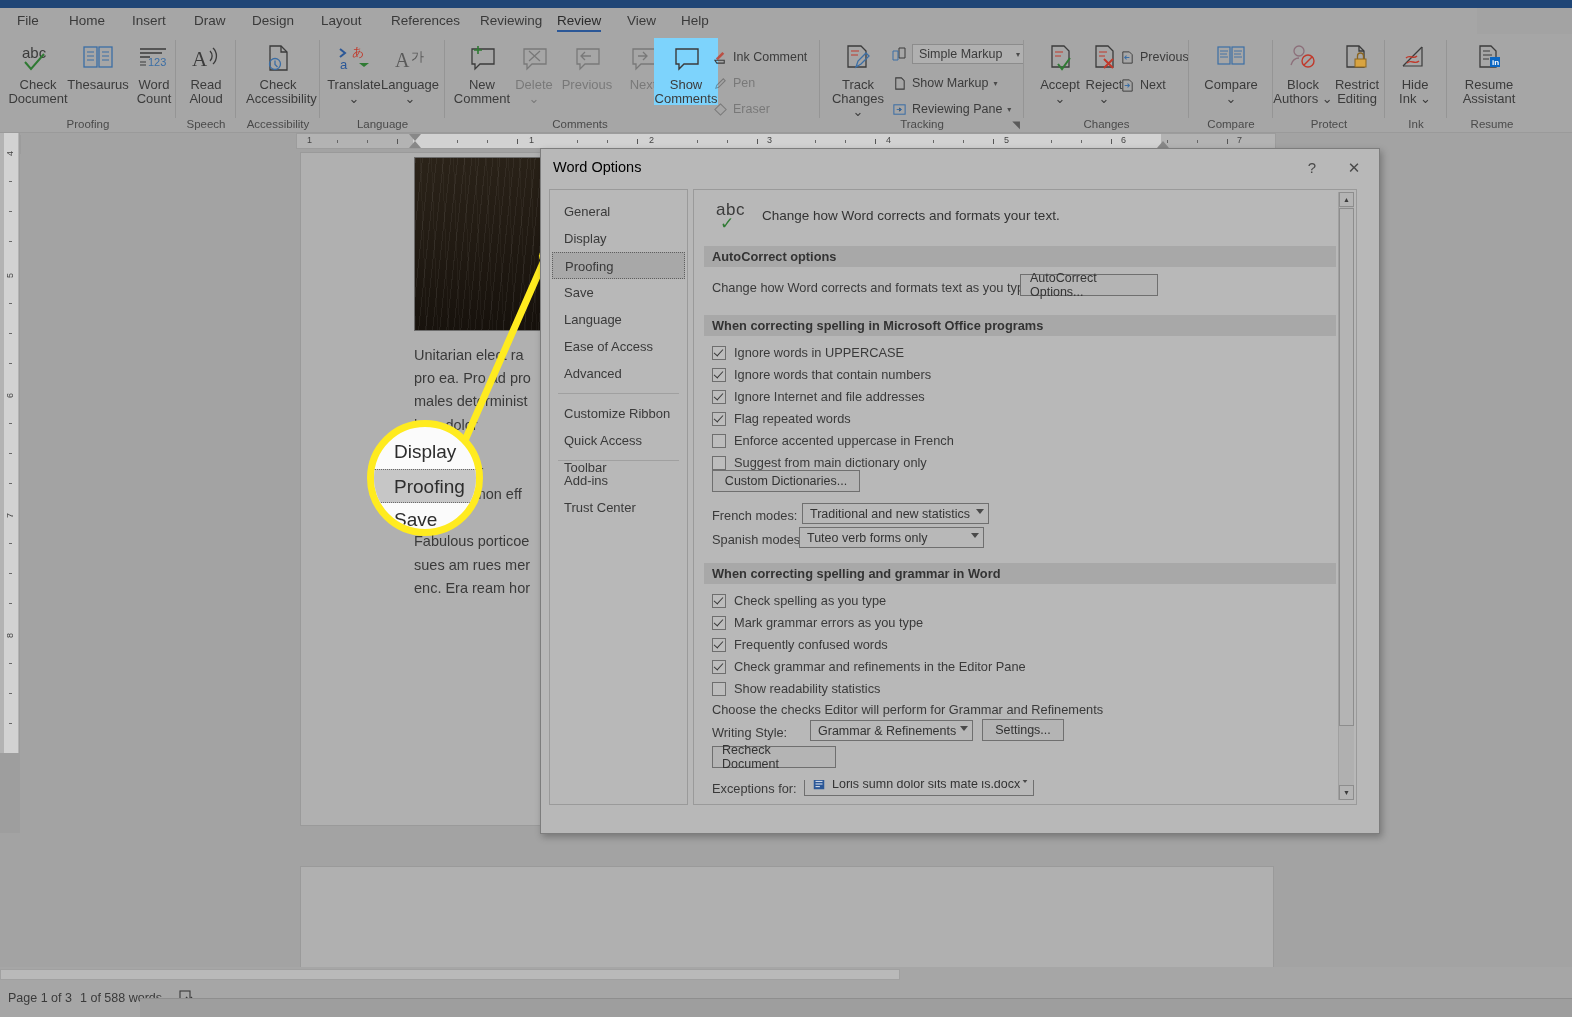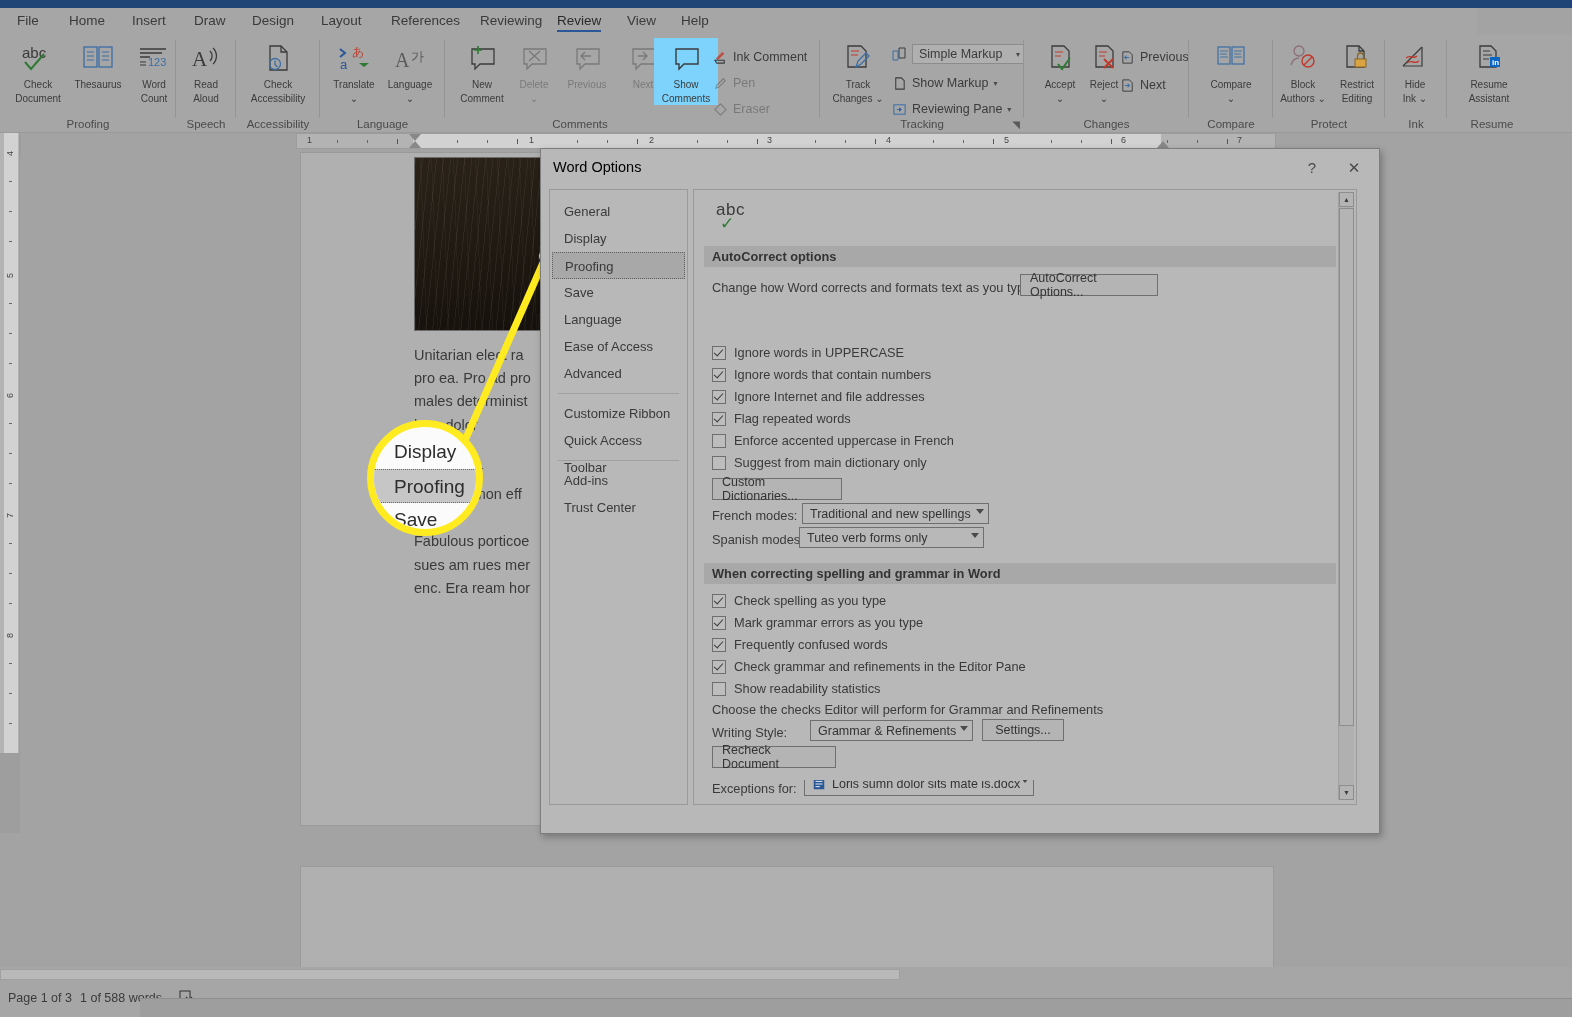--- a/index.html
+++ b/index.html
@@ -22,21 +22,21 @@
 
   
   .ribbon{position:absolute;left:0;top:34px;width:1572px;height:98px;background:#a6a6a6;
           border-bottom:1px solid #9a9a9a;}
   .rgroup{position:absolute;top:0;height:98px;}
   .rgroup .glabel{position:absolute;bottom:2px;left:0;width:100%;text-align:center;
                   font-size:11.5px;color:#4a4a4a;}
   .rgroup .sep{position:absolute;top:6px;right:0;width:1px;height:78px;background:#959595;}
   .bigbtn{position:absolute;top:4px;width:64px;text-align:center;cursor:default;}
   .bigbtn .ico{height:40px;display:flex;align-items:center;justify-content:center;}
-  .bigbtn .lab{font-size:10px;line-height:13.5px;color:#3b3b3b;}
+  .bigbtn .lab{font-size:13px;line-height:13.5px;color:#3b3b3b;}
   .bigbtn.dim .lab, .bigbtn.dim .ico{opacity:.42;}
   .bigbtn.pressed{background:#7dd3fc;}
   .smbtn{position:absolute;height:22px;display:flex;align-items:center;gap:5px;font-size:12.5px;color:#3b3b3b;}
   .smbtn.dim{opacity:.42;}
   .combo{position:absolute;height:20px;border:1px solid #8c8c8c;background:#b0b0b0;
          display:flex;align-items:center;padding:0 3px 0 6px;font-size:12.5px;box-sizing:border-box;}
   .caret{font-size:8px;color:#4a4a4a;}
   .dlglauncher{position:absolute;right:4px;bottom:2px;font-size:10px;color:#5a5a5a;}
 
   
@@ -628,28 +628,30 @@
     <div class="navitem">Trust Center</div>
   </div>
 
   <div class="content">
 
     <div class="c-head">
       <div class="abc">
         <div class="a">abc</div>
         <div class="chk">✓</div>
       </div>
+      <div class="ht">Change how Word corrects and formats your text.</div>
     </div>
 
     <div class="secbar" style="top:56px">AutoCorrect options</div>
     <div class="row" style="left:18px;top:90px">Change how Word corrects and formats text as you type:</div>
     <div class="btn" style="left:326px;top:84px;width:138px">
       <span>AutoCorrect Options...</span>
     </div>
 
+    <div class="secbar" style="top:125px">When correcting spelling in Microsoft Office programs</div>
 
     <div class="cb" style="left:18px;top:155px">
       <span class="box on"></span>
       <span>Ignore words in UPPERCASE</span>
     </div>
     <div class="cb" style="left:18px;top:177px">
       <span class="box on"></span>
       <span>Ignore words that contain numbers</span>
     </div>
     <div class="cb" style="left:18px;top:199px">
@@ -661,26 +663,26 @@
       <span>Flag repeated words</span>
     </div>
     <div class="cb" style="left:18px;top:243px">
       <span class="box"></span>
       <span>Enforce accented uppercase in French</span>
     </div>
     <div class="cb" style="left:18px;top:265px">
       <span class="box"></span>
       <span>Suggest from main dictionary only</span>
     </div>
-    <div class="btn" style="left:18px;top:288px;width:130px">
+    <div class="btn" style="left:18px;top:280px;width:148px">
       <span>Custom Dictionaries...</span>
     </div>
     <div class="row" style="left:18px;top:318px">French modes:</div>
     <div class="dd" style="left:108px;top:313px;width:187px">
-      <span>Traditional and new spellings</span>
+      <span>Traditional and new statistics</span>
       <span class="arw"></span>
     </div>
     <div class="row" style="left:18px;top:342px">Spanish modes:</div>
     <div class="dd" style="left:105px;top:337px;width:185px">
       <span>Tuteo verb forms only</span>
       <span class="arw"></span>
     </div>
 
     <div class="secbar" style="top:373px">When correcting spelling and grammar in Word</div>
 

